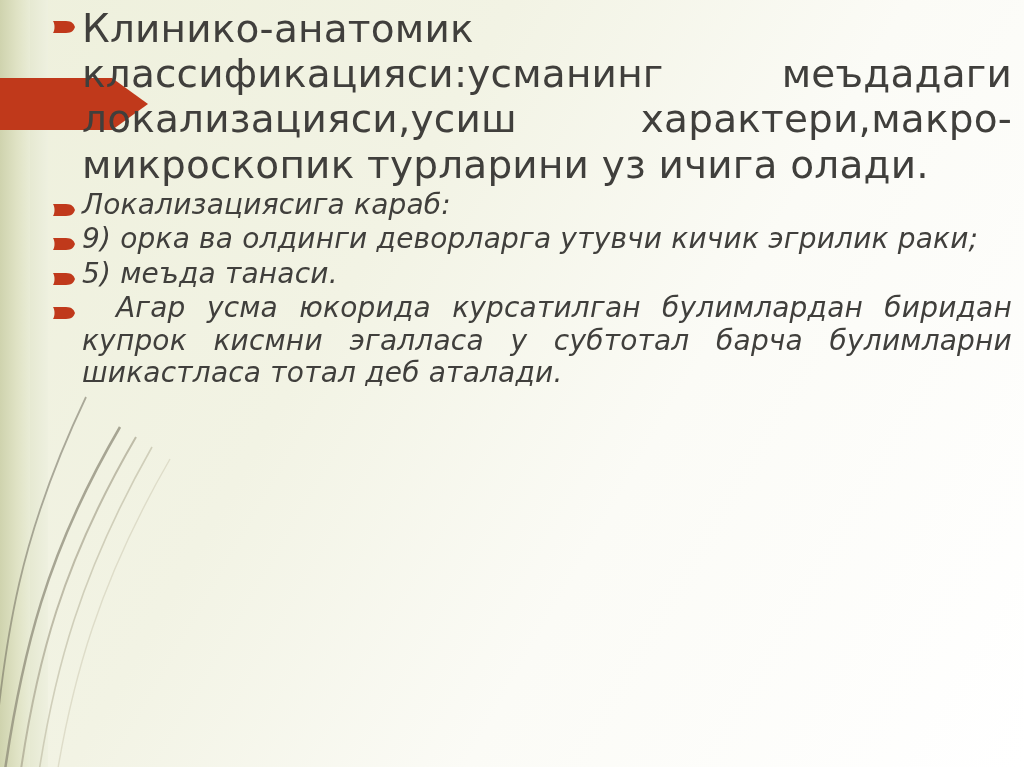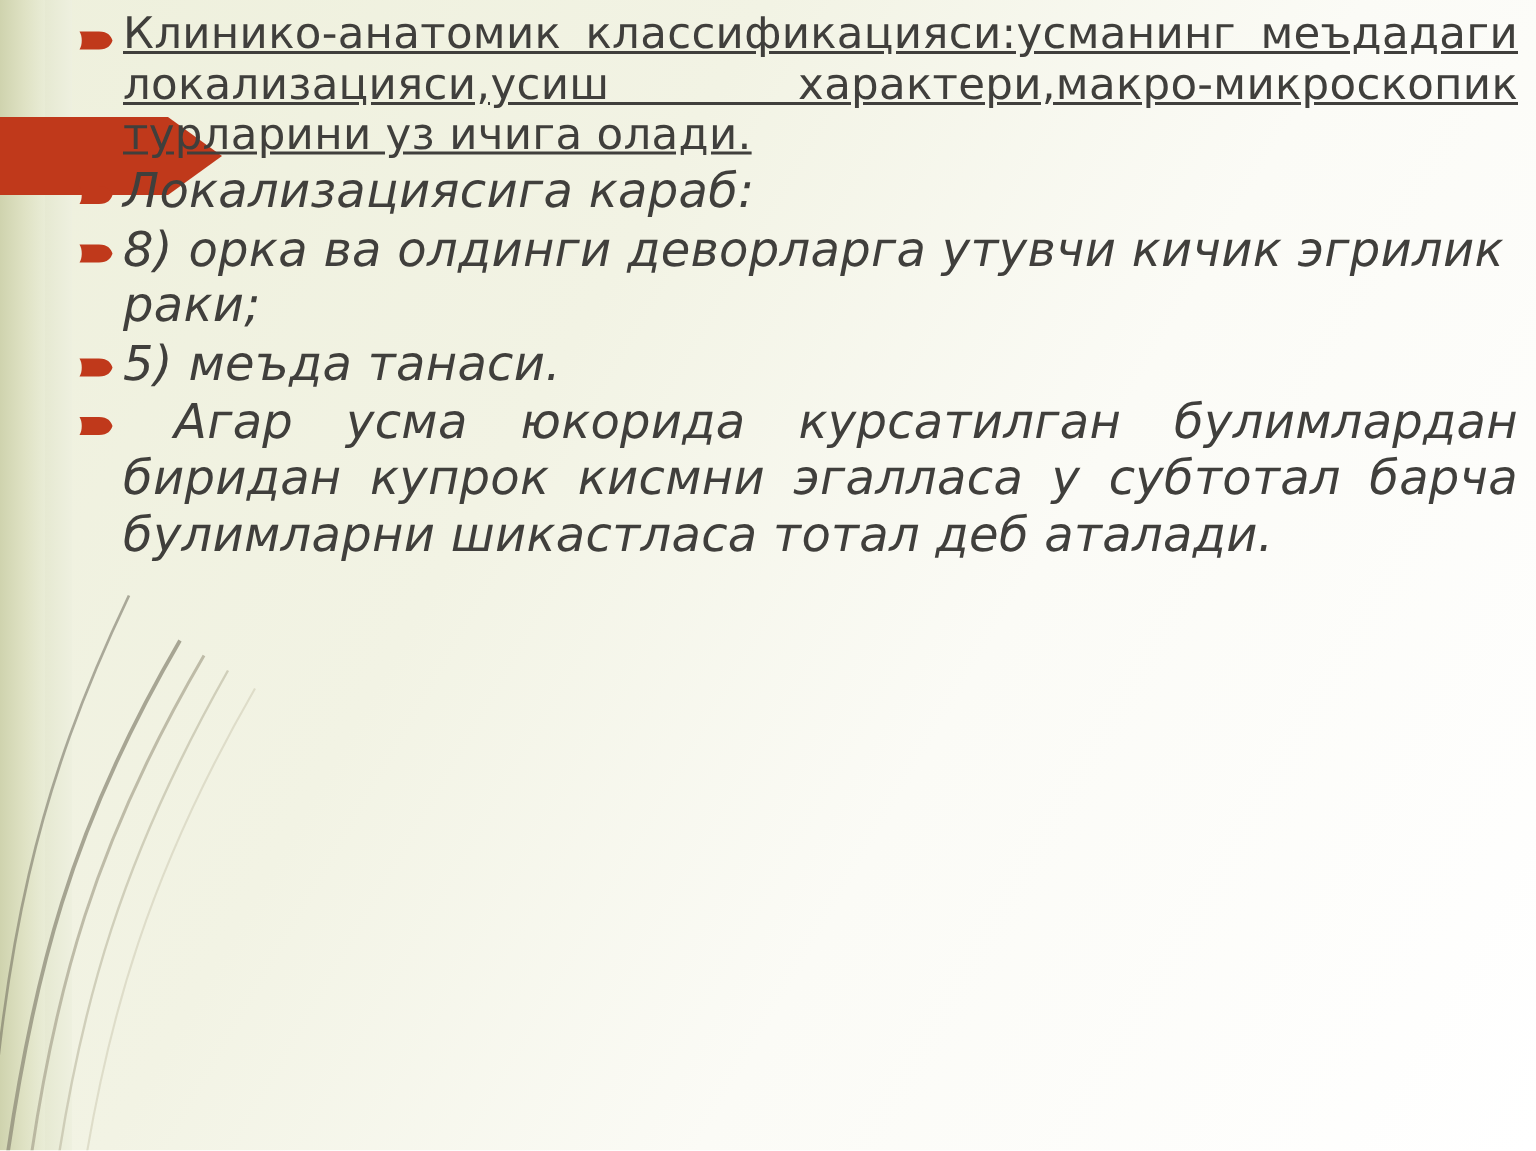--- a/index.html
+++ b/index.html
@@ -79,30 +79,30 @@
     flex: 0 0 auto;
     width: 26px;
     margin-top: 13px;
     margin-right: 4px;
   }
   .bullet-mark svg { display: block; }
 
   .bullet-text {
     flex: 1 1 auto;
     color: #403f3c;
-    font-size: 32px;
+    font-size: 28px;
     line-height: 1.16;
     letter-spacing: 0.2px;
     font-style: normal;
   }
   .bullet-text.italic { font-style: italic; }
   .bullet-text.justify { text-align: justify; text-align-last: left; }
   .bullet-text.indent { text-indent: 34px; }
 
-  .r0 .bullet-text { font-size: 29px; text-decoration: underline; }
+  .r0 .bullet-text { font-size: 39px; }
 </style>
 </head>
 <body>
 
 <div class="slide">
 
   <div class="left-band"></div>
   <div class="left-band-inner"></div>
 
   <svg class="swoosh" viewBox="0 0 260 560" preserveAspectRatio="none">
@@ -135,21 +135,21 @@
       <span class="bullet-text italic">Локализациясига караб:</span>
     </div>
 
 
     <div class="bullet-row">
       <span class="bullet-mark">
         <svg width="24" height="16" viewBox="0 0 24 16">
           <path d="M1,2 L14,2 C20,2 22,5 23,8 C22,11 20,14 14,14 L1,14 C3,11 3,5 1,2 Z" fill="#c0391b"></path>
         </svg>
       </span>
-      <span class="bullet-text italic">8) орка ва олдинги деворларга утувчи кичик эгрилик раки;</span>
+      <span class="bullet-text italic">9) орка ва олдинги деворларга утувчи кичик эгрилик раки;</span>
     </div>
 
 
 
     <div class="bullet-row">
       <span class="bullet-mark">
         <svg width="24" height="16" viewBox="0 0 24 16">
           <path d="M1,2 L14,2 C20,2 22,5 23,8 C22,11 20,14 14,14 L1,14 C3,11 3,5 1,2 Z" fill="#c0391b"></path>
         </svg>
       </span>

